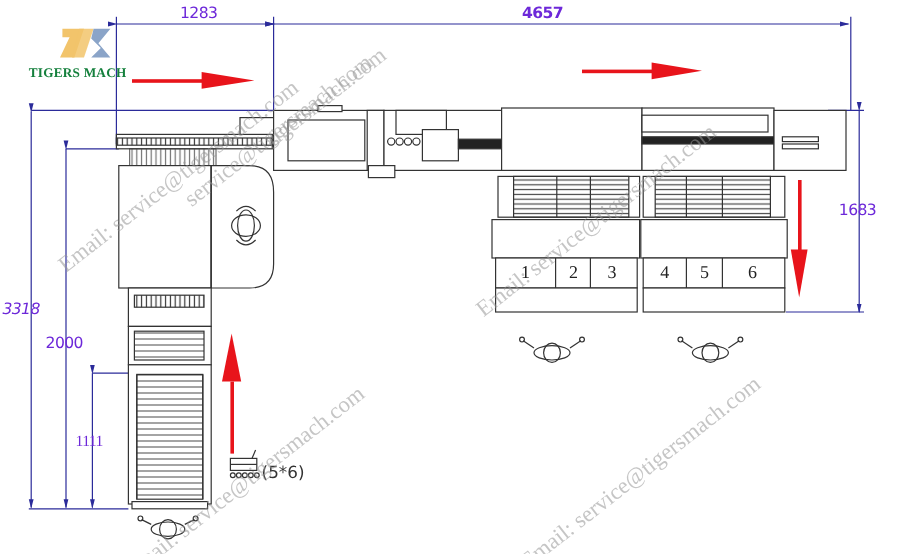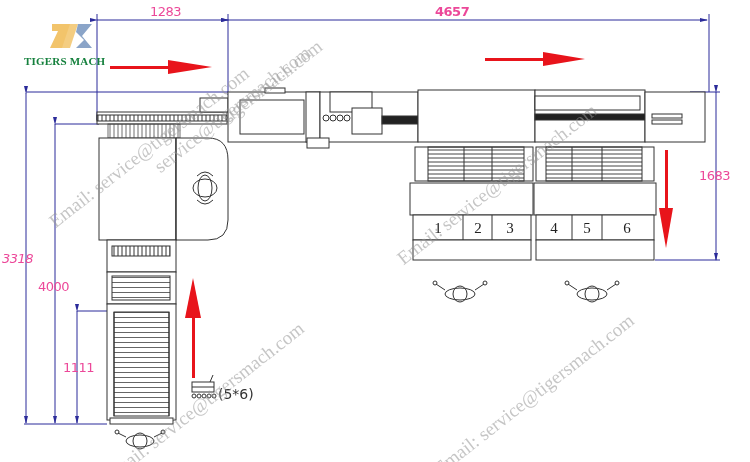--- a/index.html
+++ b/index.html
@@ -1,18 +1,18 @@
 <!DOCTYPE html>
 <html><head>
 <meta charset="utf-8">
 <style>
   html, body { margin: 0; padding: 0; background: #ffffff; }
   body { width: 750px; height: 462px; position: relative; overflow: hidden; font-family: "Liberation Serif", serif; }
   #canvas { position: absolute; left: 0; top: 0; width: 750px; height: 462px; }
-  .dim-text { position: absolute; font-family: "DejaVu Sans", sans-serif; font-size: 13px; color: #ec4899; letter-spacing: -0.5px; }
+  .dim-text { position: absolute; font-family: "DejaVu Sans", sans-serif; font-size: 13px; color: #6d28d9; letter-spacing: -0.5px; }
   .logo-text { position: absolute; left: 24px; top: 55px; font-family: "Liberation Serif", serif; font-weight: bold; font-size: 11px; color: #15803d; letter-spacing: 0.2px; }
   .watermark { position: absolute; font-family: "Liberation Serif", serif; font-size: 19px; color: rgba(150,150,150,0.55); transform-origin: 0 0; white-space: nowrap; pointer-events: none; }
   .station-num { position: absolute; font-family: "Liberation Serif", serif; font-size: 15px; color: #222; text-align: center; width: 20px; }
   .tray-label { position: absolute; font-family: "DejaVu Sans", sans-serif; font-size: 14px; color: #333; }
 </style>
 </head>
 <body>
 
 <svg id="canvas" viewBox="0 0 750 462" xmlns="http://www.w3.org/2000/svg">
   <defs>
@@ -190,22 +190,22 @@
     <polygon points="185,318 201,318 193,278"></polygon>
   </g>
 </svg>
 
 <div class="logo-text">TIGERS MACH</div>
 
 <div class="dim-text" style="left:150px;top:4px;">1283</div>
 <div class="dim-text" style="left:435px;top:4px;font-weight:bold;">4657</div>
 <div class="dim-text" style="left:699px;top:168px;text-align:right;">1683</div>
 <div class="dim-text" style="left:2px;top:251px;font-style:italic;">3318</div>
-<div class="dim-text" style="left:38px;top:279px;">4000</div>
-<div class="dim-text" style="left:63px;top:360px;">1111</div>
+<div class="dim-text" style="left:38px;top:279px;">2000</div>
+<div class="dim-text" style="left:63px;top:360px;font-family:Liberation Serif, serif;">1111</div>
 
 <div class="station-num" style="left:428px;top:220px;">1</div>
 <div class="station-num" style="left:468px;top:220px;">2</div>
 <div class="station-num" style="left:500px;top:220px;">3</div>
 <div class="station-num" style="left:544px;top:220px;">4</div>
 <div class="station-num" style="left:577px;top:220px;">5</div>
 <div class="station-num" style="left:617px;top:220px;">6</div>
 
 <div class="tray-label" style="left:218px;top:386px;">(5*6)</div>
 

